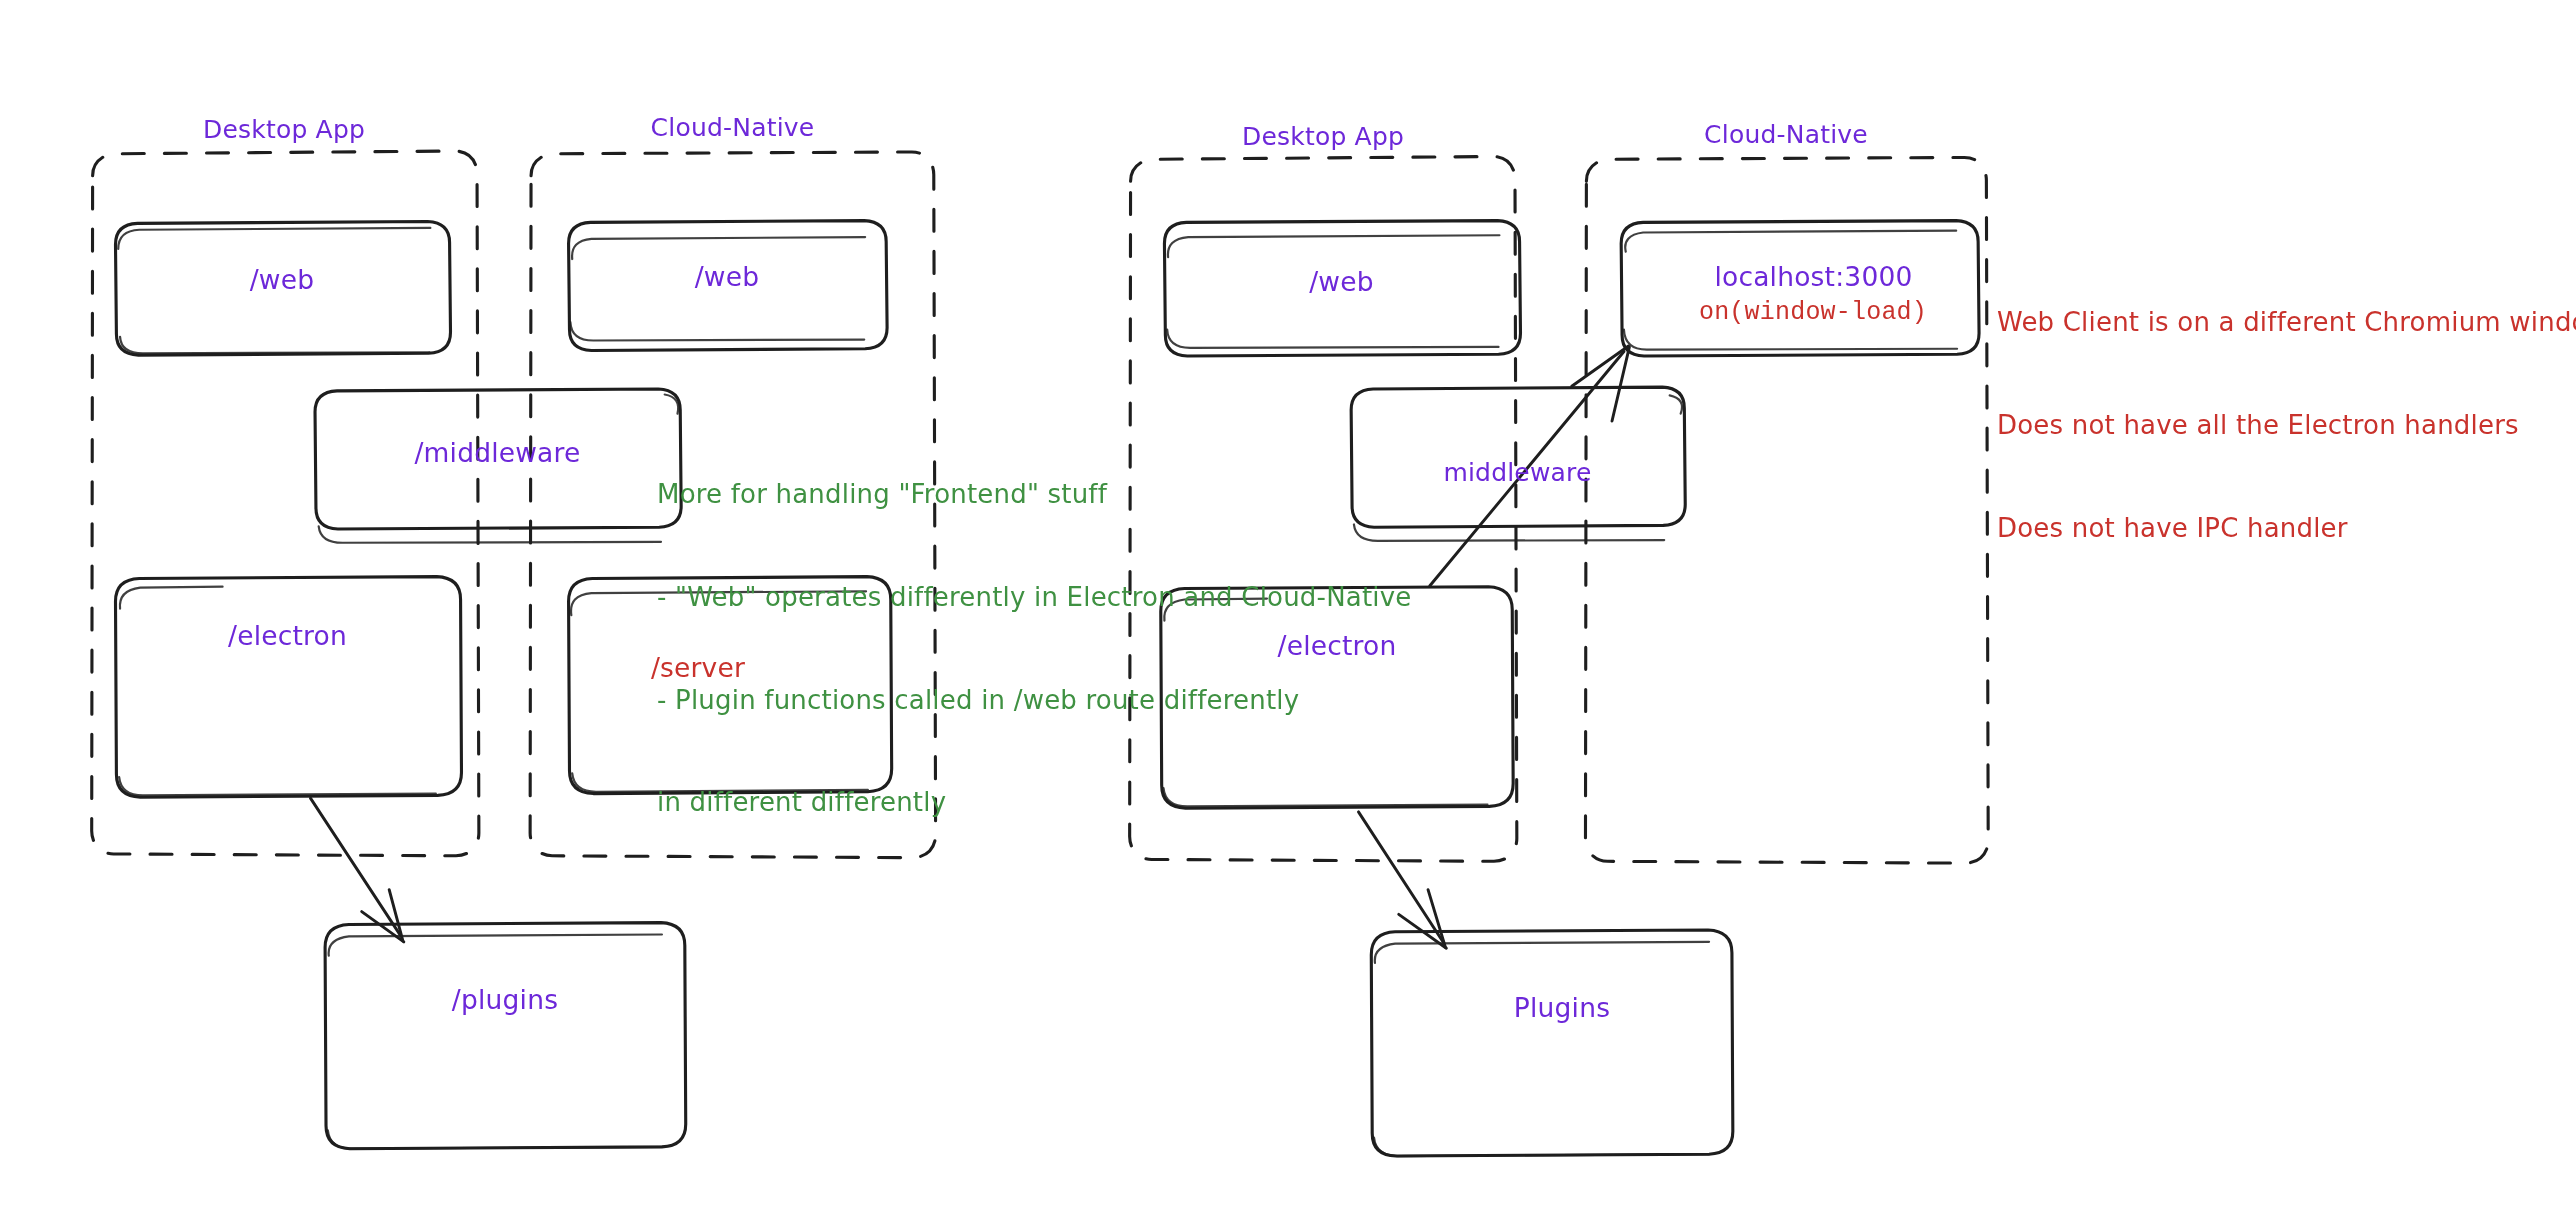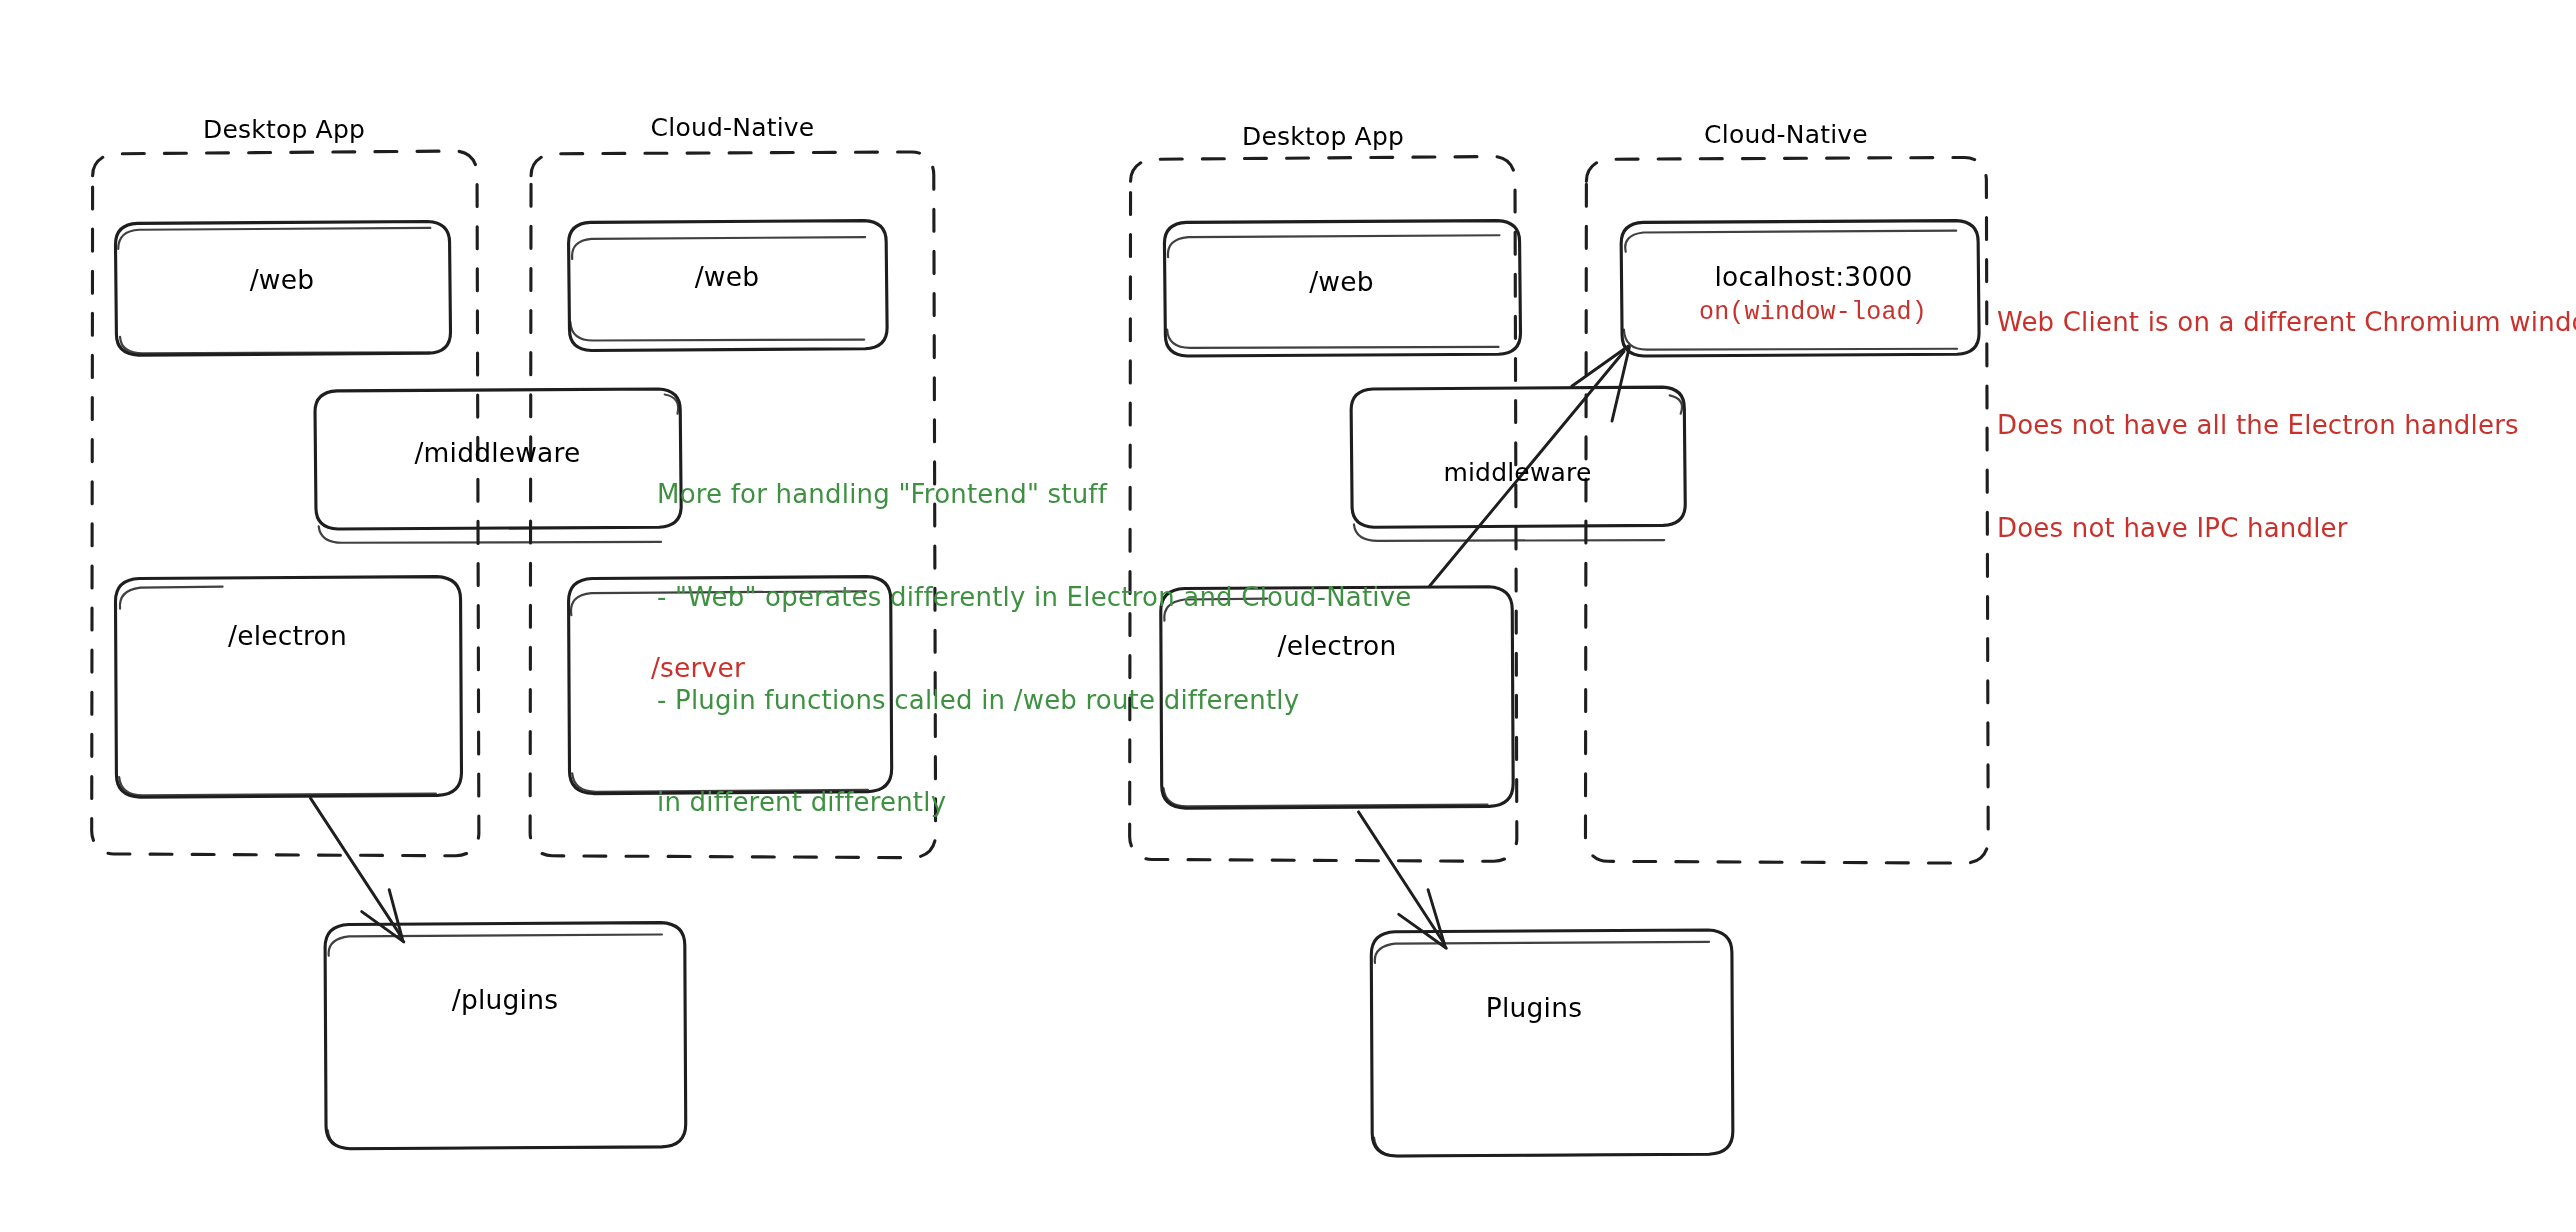--- a/index.html
+++ b/index.html
@@ -21,21 +21,21 @@
   #sketch {
     position: absolute;
     left: 0;
     top: 0;
     width: 2576px;
     height: 1232px;
   }
   .lbl {
     position: absolute;
     font-family: "DejaVu Sans", sans-serif;
-    color: #000000;
+    color: #6d28d9;
     white-space: pre;
     letter-spacing: 0.2px;
     line-height: 1.25;
   }
   .group-title {
     font-size: 25px;
     text-align: center;
   }
   .box-title {
     font-size: 26.5px;
@@ -185,21 +185,21 @@
   <div class="lbl box-title" style="left:325px; top:972px; width:360px;">/plugins</div>
 
   <div class="lbl group-title" style="left:1131px; top:121px; width:384px;">Desktop App</div>
   <div class="lbl group-title" style="left:1586px; top:119px; width:400px;">Cloud-Native</div>
 
   <div class="lbl box-title" style="left:1164px; top:254px; width:355px;">/web</div>
   <div class="lbl box-title" style="left:1635px; top:249px; width:357px;">localhost:3000</div>
   <div class="lbl box-title-sm txt-red" style="left:1621px; top:297px; width:384px; text-align:center;font-family:Liberation Mono, monospace;">on(window-load)</div>
   <div class="lbl box-title-sm" style="left:1351px; top:434px; width:333px;margin-top:23px;">middleware</div>
   <div class="lbl box-title" style="left:1161px; top:618px; width:352px;">/electron</div>
-  <div class="lbl box-title" style="left:1371px; top:980px; width:326px;">Plugins</div>
+  <div class="lbl box-title" style="left:1371px; top:980px; width:326px;padding-left:28px;">Plugins</div>
 
   <div class="lbl note note-green" style="left:657px; top:408px;">
     <div>More for handling "Frontend" stuff</div>
     <div>- "Web" operates differently in Electron and Cloud-Native</div>
     <div>- Plugin functions called in /web route differently</div>
     <div>in different differently</div>
   </div>
 
   <div class="lbl note note-red" style="left:1997px; top:236px;">
     <div>Web Client is on a different Chromium window</div>

